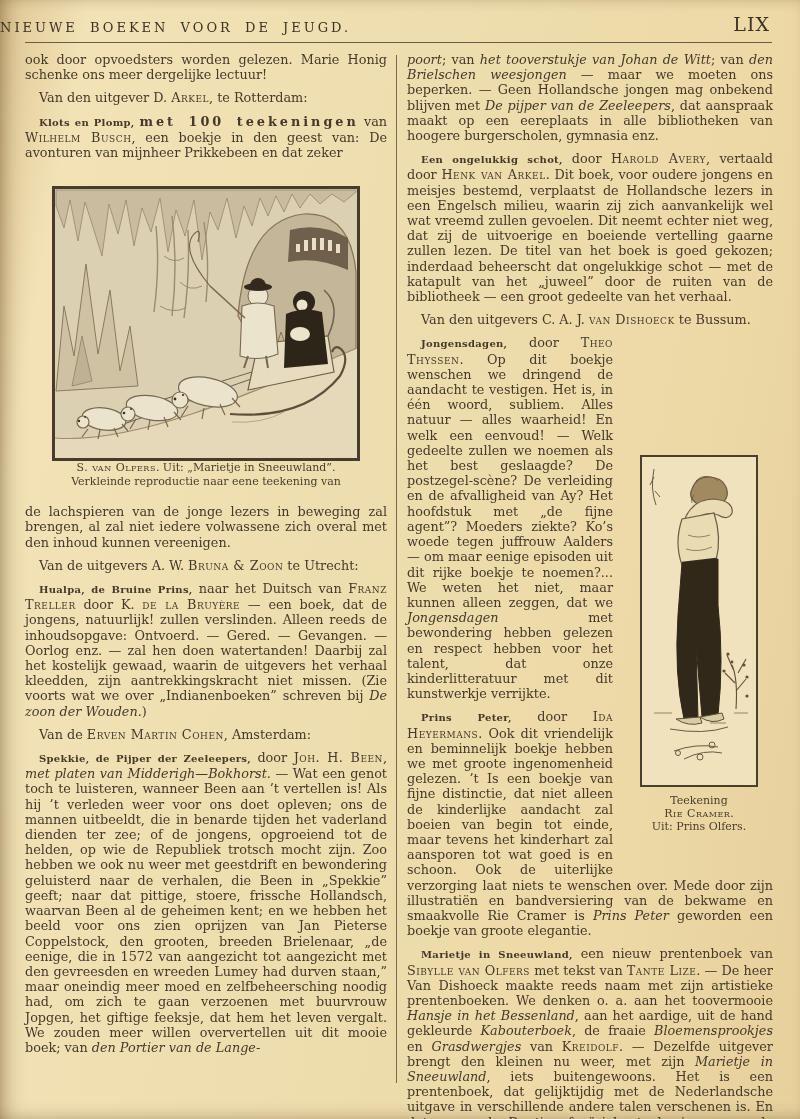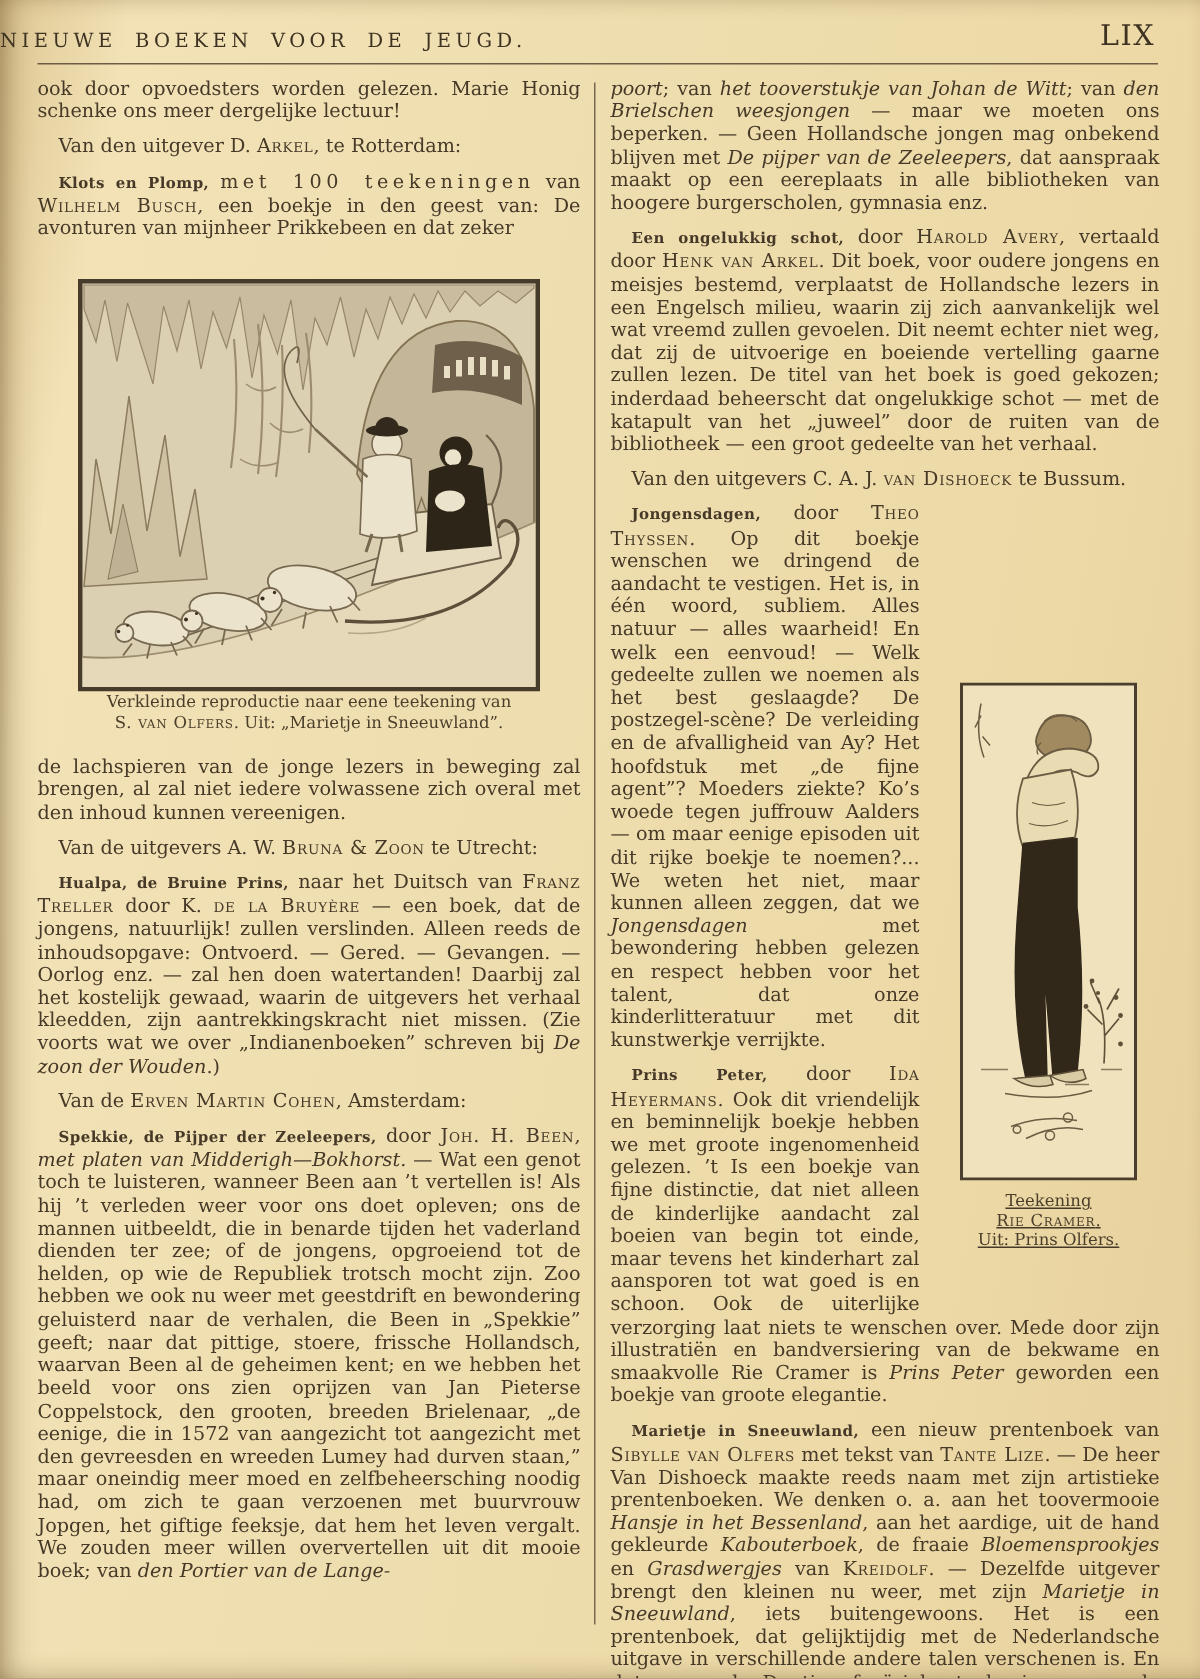--- a/index.html
+++ b/index.html
@@ -17,21 +17,21 @@
   .col-divider{position:absolute;top:55px;left:396px;width:1px;height:1028px;background:#7a6950;}
   .col{position:absolute;top:52px;font-size:12.8px;line-height:15.2px;text-align:justify;}
   .col-left{left:25px;width:362px;}
   .col-right{left:407px;width:366px;}
   .para{margin:0 0 8px 0;}
   .indent{text-indent:14px;}
   .r-n{font-style:normal;}
   .r-it{font-style:italic;}
   .r-bl{font-weight:bold;font-size:10px;letter-spacing:.3px;}
   .r-sc{font-variant:small-caps;letter-spacing:.5px;}
-  .r-sp{letter-spacing:3px;word-spacing:4px;}
+  .r-sp{letter-spacing:3px;word-spacing:4px;font-weight:bold;}
   .figure1{margin:26px 0 6px 27px;width:308px;}
   .figure1 svg{display:block;}
   .caption{font-size:11px;line-height:13.5px;text-align:center;text-indent:0;color:#4a3d2a;margin:0 6px 16px 6px;}
   .fig2-float{float:right;width:148px;margin:120px 0 40px 12px;}
   .fig2-box{width:118px;margin:0 auto;}
   .fig2-box svg{display:block;}
   .caption2{font-size:11px;line-height:13px;text-align:center;color:#4a3d2a;margin-top:7px;}
   .caption2 div{text-indent:0;}
 </style>
 </head>
@@ -103,39 +103,39 @@
         <circle cx="206" cy="110" r="10" fill="#ece3cc" stroke="#776850" stroke-width="1"></circle>
         <ellipse cx="206" cy="101" rx="14" ry="4" fill="#332a1d"></ellipse>
         <path d="M198,100 a8,8 0 0 1 16,0 Z" fill="#332a1d"></path>
         <path d="M190,120 Q206,114 222,120 L226,168 Q206,176 188,170 Z" fill="#ece3cc" stroke="#776850" stroke-width="1.1"></path>
         <path d="M193,132 L158,100" stroke="#776850" stroke-width="1.6" fill="none"></path>
         <path d="M158,100 Q128,64 142,48 Q150,40 146,56" fill="none" stroke="#6e604a" stroke-width="1.1"></path>
         <path d="M196,170 l-4,12 M214,170 l2,12" stroke="#776850" stroke-width="2" fill="none"></path>
         <path d="M180,236 q30,2 52,-10" fill="none" stroke="#b4a785" stroke-width="1"></path>
       </svg>
       <div class="caption">
+        <div><span class="r-sc">S. van Olfers</span><span class="r-n">. Uit: „Marietje in Sneeuwland”.</span></div>
         <div>Verkleinde reproductie naar eene teekening van</div>
-        <div><span class="r-sc">S. van Olfers</span><span class="r-n">. Uit: „Marietje in Sneeuwland”.</span></div>
       </div>
     </div>
 
     <div class="para"><span class="r-n">de lachspieren van de jonge lezers in beweging zal brengen, al zal niet iedere volwassene zich overal met den inhoud kunnen vereenigen.</span></div>
     <div class="para indent"><span class="r-n">Van de uitgevers A. W. </span><span class="r-sc">Bruna &amp; Zoon</span><span class="r-n"> te Utrecht:</span></div>
     <div class="para indent"><span class="r-bl">Hualpa, de Bruine Prins, </span><span class="r-n">naar het Duitsch van </span><span class="r-sc">Franz Treller</span><span class="r-n"> door K. </span><span class="r-sc">de la Bruyère</span><span class="r-n"> — een boek, dat de jongens, natuurlijk! zullen verslinden. Alleen reeds de inhoudsopgave: Ontvoerd. — Gered. — Gevangen. — Oorlog enz. — zal hen doen watertanden! Daarbij zal het kostelijk gewaad, waarin de uitgevers het verhaal kleedden, zijn aantrekkingskracht niet missen. (Zie voorts wat we over „Indianenboeken” schreven bij </span><span class="r-it">De zoon der Wouden</span><span class="r-n">.)</span></div>
     <div class="para indent"><span class="r-n">Van de </span><span class="r-sc">Erven Martin Cohen</span><span class="r-n">, Amsterdam:</span></div>
     <div class="para indent"><span class="r-bl">Spekkie, de Pijper der Zeeleepers, </span><span class="r-n">door </span><span class="r-sc">Joh. H. Been</span><span class="r-n">, </span><span class="r-it">met platen van Midderigh—Bokhorst.</span><span class="r-n"> — Wat een genot toch te luisteren, wanneer Been aan ’t vertellen is! Als hij ’t verleden weer voor ons doet opleven; ons de mannen uitbeeldt, die in benarde tijden het vaderland dienden ter zee; of de jongens, opgroeiend tot de helden, op wie de Republiek trotsch mocht zijn. Zoo hebben we ook nu weer met geestdrift en bewondering geluisterd naar de verhalen, die Been in „Spekkie” geeft; naar dat pittige, stoere, frissche Hollandsch, waarvan Been al de geheimen kent; en we hebben het beeld voor ons zien oprijzen van Jan Pieterse Coppelstock, den grooten, breeden Brielenaar, „de eenige, die in 1572 van aangezicht tot aangezicht met den gevreesden en wreeden Lumey had durven staan,” maar oneindig meer moed en zelfbeheersching noodig had, om zich te gaan verzoenen met buurvrouw Jopgen, het giftige feeksje, dat hem het leven vergalt. We zouden meer willen oververtellen uit dit mooie boek; van </span><span class="r-it">den Portier van de Lange-</span></div>
   </div>
 
   <div class="col col-right">
     <div class="para"><span class="r-it">poort</span><span class="r-n">; van </span><span class="r-it">het tooverstukje van Johan de Witt</span><span class="r-n">; van </span><span class="r-it">den Brielschen weesjongen</span><span class="r-n"> — maar we moeten ons beperken. — Geen Hollandsche jongen mag onbekend blijven met </span><span class="r-it">De pijper van de Zeeleepers</span><span class="r-n">, dat aanspraak maakt op een eereplaats in alle bibliotheken van hoogere burgerscholen, gymnasia enz.</span></div>
     <div class="para indent"><span class="r-bl">Een ongelukkig schot, </span><span class="r-n">door </span><span class="r-sc">Harold Avery</span><span class="r-n">, vertaald door </span><span class="r-sc">Henk van Arkel</span><span class="r-n">. Dit boek, voor oudere jongens en meisjes bestemd, verplaatst de Hollandsche lezers in een Engelsch milieu, waarin zij zich aanvankelijk wel wat vreemd zullen gevoelen. Dit neemt echter niet weg, dat zij de uitvoerige en boeiende vertelling gaarne zullen lezen. De titel van het boek is goed gekozen; inderdaad beheerscht dat ongelukkige schot — met de katapult van het „juweel” door de ruiten van de bibliotheek — een groot gedeelte van het verhaal.</span></div>
     <div class="para indent"><span class="r-n">Van den uitgevers C. A. J. </span><span class="r-sc">van Dishoeck</span><span class="r-n"> te Bussum.</span></div>
 
     <div class="para indent">
-      <span class="fig2-float" style="display:block;text-decoration:underline;">
+      <span class="fig2-float" style="display:block;">
         <span class="fig2-box" style="display:block;">
           <svg width="118" height="332" viewBox="0 0 118 332" xmlns="http://www.w3.org/2000/svg">
             <rect x="1" y="1" width="116" height="330" fill="#efe2bd" stroke="#4a3e2d" stroke-width="2"></rect>
             <path d="M14,14 q-4,20 2,36 M14,22 l-4,8 M15,36 l5,6" fill="none" stroke="#6b5b42" stroke-width="1"></path>
 
             <path d="M52,34 q4,-12 16,-12 q14,0 18,10 q4,10 -4,16 q-14,8 -26,0 q-8,-6 -4,-14 Z" fill="#a18a60" stroke="#6b5b42" stroke-width="1.2"></path>
             <path d="M56,26 q6,-6 12,-4 M64,22 q8,-2 14,4 M54,40 q-4,4 -2,8" fill="none" stroke="#6b5b42" stroke-width="0.8"></path>
 
             <path d="M44,66 Q52,44 74,44 Q94,46 92,58 Q88,66 78,60 Q62,54 50,72 Z" fill="#e9dbb2" stroke="#6b5b42" stroke-width="1.2"></path>
 

